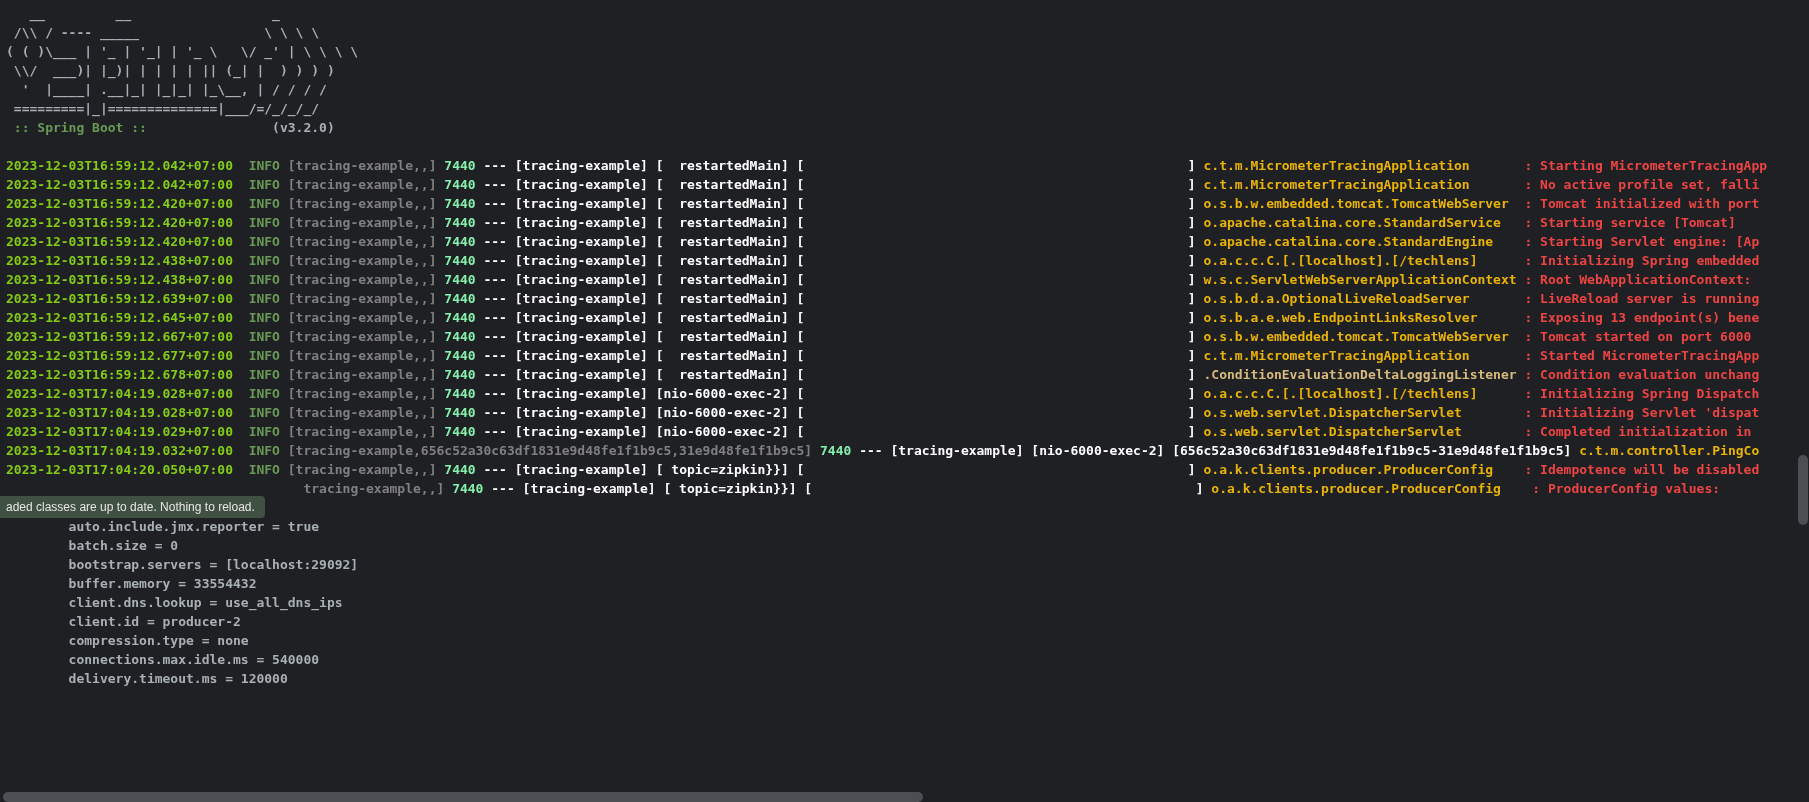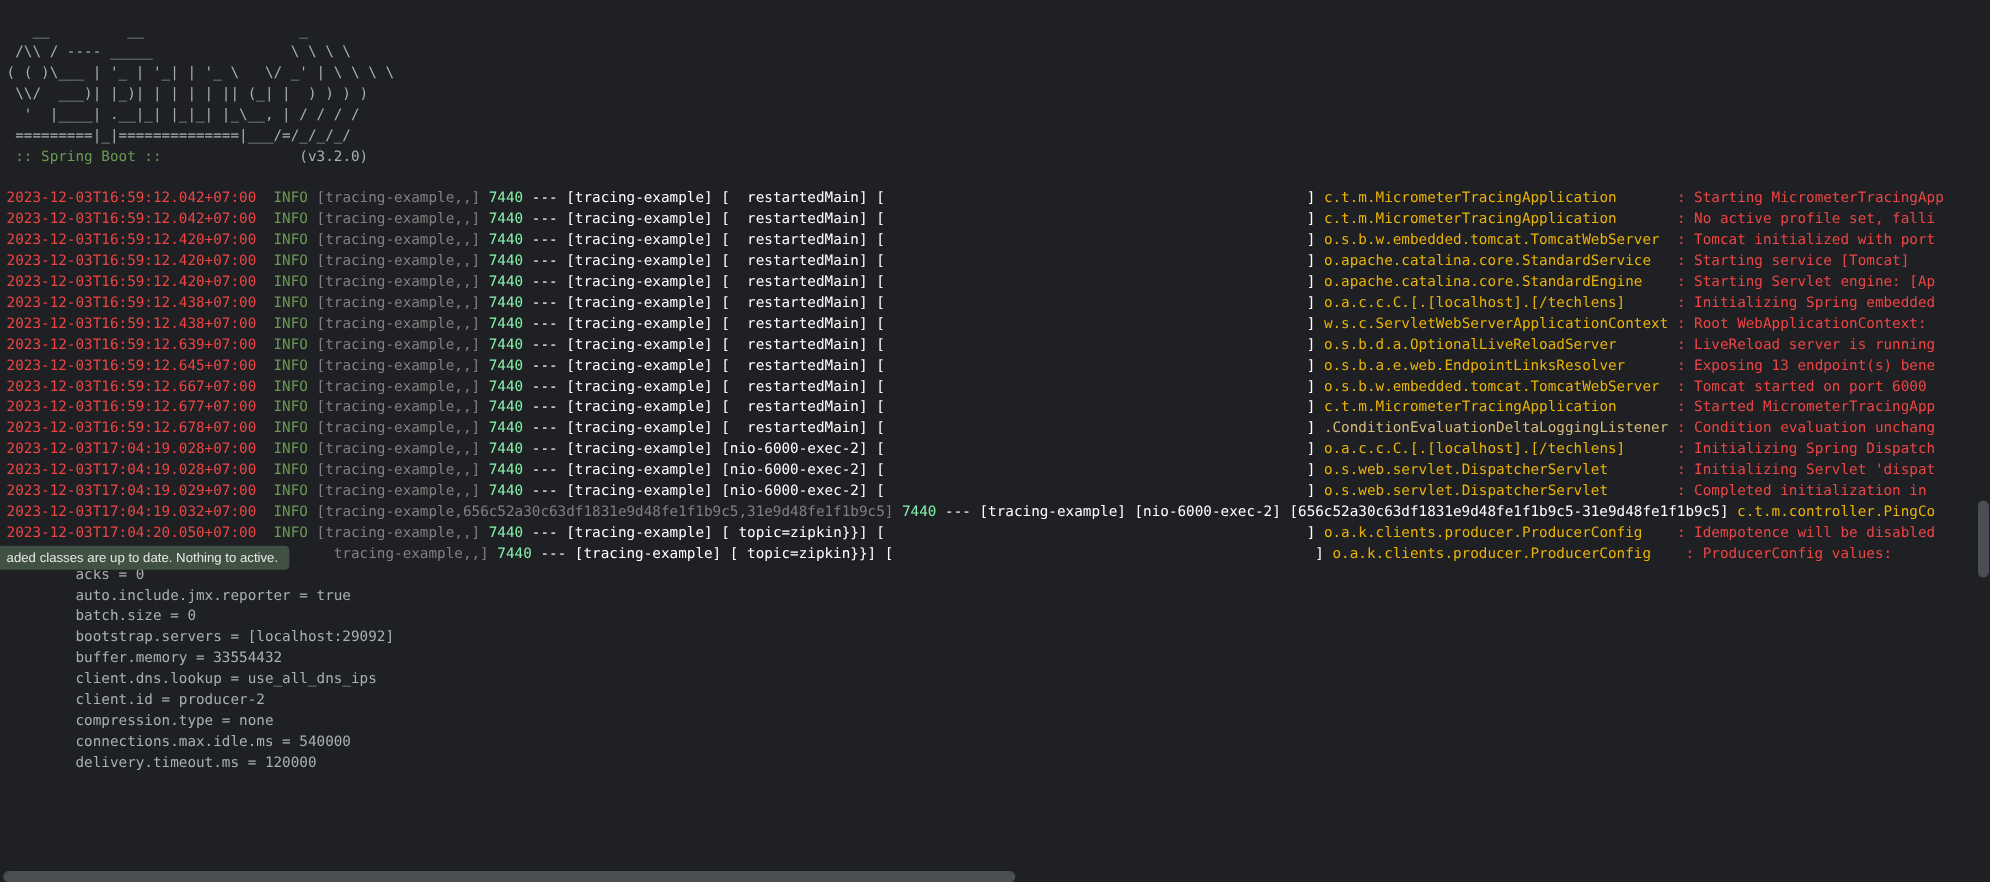--- a/index.html
+++ b/index.html
@@ -11,27 +11,28 @@
       font-family: 'Menlo', 'Consolas', monospace;
       font-size: 13px;
       line-height: 19px;
       overflow: hidden;
     }
     .console {
       width: 100%;
       height: 100%;
       overflow: auto;
       white-space: pre;
-      padding: 19px 6px 0 6px;
+      padding: 4px 6px 0 6px;
+      font-weight: bold;
     }
     .banner { color: #a9b0b5; }
     .spring { color: #6a9955; margin-top: 10px; }
     .version { color: #a9b0b5; }
     .log-line { white-space: pre; }
-    .ts { color: #ef4444; }
+    .ts { color: #84cc16; }
     .level { color: #6a9955; }
     .ctx { color: #808080; }
     .pid { color: #86efac; }
     .dash { color: #ffffff; }
     .logger { color: #eab308; }
     .logger-yellow { color: #d7ba7d; }
     .msg { color: #ef4444; }
     .plain { color: #a9b0b5; }
     .scrollbar {
       position: fixed;
@@ -81,20 +82,20 @@
 </head>
 <body>
 
 <div class="console" id="console"><div class="banner">   __         __                  _               
  /\\ / ---- _____                \ \ \ \          
 ( ( )\___ | '_ | '_| | '_ \   \/ _' | \ \ \ \     
  \\/  ___)| |_)| | | | | || (_| |  ) ) ) )   
   '  |____| .__|_| |_|_| |_\__, | / / / /   
  =========|_|==============|___/=/_/_/_/     </div><div><span class="spring"> :: Spring Boot ::</span><span class="version">                (v3.2.0)</span></div><br><div class="log-line"><span class="ts">2023-12-03T16:59:12.042+07:00</span>  <span class="level">INFO</span> <span class="ctx">[tracing-example,,]</span> <span class="pid">7440</span><span class="dash"> --- [tracing-example] [  restartedMain] [                                                 ] </span><span class="logger">c.t.m.MicrometerTracingApplication      </span><span class="msg"> : Starting MicrometerTracingApp</span></div><div class="log-line"><span class="ts">2023-12-03T16:59:12.042+07:00</span>  <span class="level">INFO</span> <span class="ctx">[tracing-example,,]</span> <span class="pid">7440</span><span class="dash"> --- [tracing-example] [  restartedMain] [                                                 ] </span><span class="logger">c.t.m.MicrometerTracingApplication      </span><span class="msg"> : No active profile set, falli</span></div><div class="log-line"><span class="ts">2023-12-03T16:59:12.420+07:00</span>  <span class="level">INFO</span> <span class="ctx">[tracing-example,,]</span> <span class="pid">7440</span><span class="dash"> --- [tracing-example] [  restartedMain] [                                                 ] </span><span class="logger">o.s.b.w.embedded.tomcat.TomcatWebServer </span><span class="msg"> : Tomcat initialized with port</span></div><div class="log-line"><span class="ts">2023-12-03T16:59:12.420+07:00</span>  <span class="level">INFO</span> <span class="ctx">[tracing-example,,]</span> <span class="pid">7440</span><span class="dash"> --- [tracing-example] [  restartedMain] [                                                 ] </span><span class="logger">o.apache.catalina.core.StandardService  </span><span class="msg"> : Starting service [Tomcat]</span></div><div class="log-line"><span class="ts">2023-12-03T16:59:12.420+07:00</span>  <span class="level">INFO</span> <span class="ctx">[tracing-example,,]</span> <span class="pid">7440</span><span class="dash"> --- [tracing-example] [  restartedMain] [                                                 ] </span><span class="logger">o.apache.catalina.core.StandardEngine   </span><span class="msg"> : Starting Servlet engine: [Ap</span></div><div class="log-line"><span class="ts">2023-12-03T16:59:12.438+07:00</span>  <span class="level">INFO</span> <span class="ctx">[tracing-example,,]</span> <span class="pid">7440</span><span class="dash"> --- [tracing-example] [  restartedMain] [                                                 ] </span><span class="logger">o.a.c.c.C.[.[localhost].[/techlens]     </span><span class="msg"> : Initializing Spring embedded</span></div><div class="log-line"><span class="ts">2023-12-03T16:59:12.438+07:00</span>  <span class="level">INFO</span> <span class="ctx">[tracing-example,,]</span> <span class="pid">7440</span><span class="dash"> --- [tracing-example] [  restartedMain] [                                                 ] </span><span class="logger">w.s.c.ServletWebServerApplicationContext</span><span class="msg"> : Root WebApplicationContext: </span></div><div class="log-line"><span class="ts">2023-12-03T16:59:12.639+07:00</span>  <span class="level">INFO</span> <span class="ctx">[tracing-example,,]</span> <span class="pid">7440</span><span class="dash"> --- [tracing-example] [  restartedMain] [                                                 ] </span><span class="logger">o.s.b.d.a.OptionalLiveReloadServer      </span><span class="msg"> : LiveReload server is running</span></div><div class="log-line"><span class="ts">2023-12-03T16:59:12.645+07:00</span>  <span class="level">INFO</span> <span class="ctx">[tracing-example,,]</span> <span class="pid">7440</span><span class="dash"> --- [tracing-example] [  restartedMain] [                                                 ] </span><span class="logger">o.s.b.a.e.web.EndpointLinksResolver     </span><span class="msg"> : Exposing 13 endpoint(s) bene</span></div><div class="log-line"><span class="ts">2023-12-03T16:59:12.667+07:00</span>  <span class="level">INFO</span> <span class="ctx">[tracing-example,,]</span> <span class="pid">7440</span><span class="dash"> --- [tracing-example] [  restartedMain] [                                                 ] </span><span class="logger">o.s.b.w.embedded.tomcat.TomcatWebServer </span><span class="msg"> : Tomcat started on port 6000 </span></div><div class="log-line"><span class="ts">2023-12-03T16:59:12.677+07:00</span>  <span class="level">INFO</span> <span class="ctx">[tracing-example,,]</span> <span class="pid">7440</span><span class="dash"> --- [tracing-example] [  restartedMain] [                                                 ] </span><span class="logger">c.t.m.MicrometerTracingApplication      </span><span class="msg"> : Started MicrometerTracingApp</span></div><div class="log-line"><span class="ts">2023-12-03T16:59:12.678+07:00</span>  <span class="level">INFO</span> <span class="ctx">[tracing-example,,]</span> <span class="pid">7440</span><span class="dash"> --- [tracing-example] [  restartedMain] [                                                 ] </span><span class="logger-yellow">.ConditionEvaluationDeltaLoggingListener</span><span class="msg"> : Condition evaluation unchang</span></div><div class="log-line"><span class="ts">2023-12-03T17:04:19.028+07:00</span>  <span class="level">INFO</span> <span class="ctx">[tracing-example,,]</span> <span class="pid">7440</span><span class="dash"> --- [tracing-example] [nio-6000-exec-2] [                                                 ] </span><span class="logger">o.a.c.c.C.[.[localhost].[/techlens]     </span><span class="msg"> : Initializing Spring Dispatch</span></div><div class="log-line"><span class="ts">2023-12-03T17:04:19.028+07:00</span>  <span class="level">INFO</span> <span class="ctx">[tracing-example,,]</span> <span class="pid">7440</span><span class="dash"> --- [tracing-example] [nio-6000-exec-2] [                                                 ] </span><span class="logger">o.s.web.servlet.DispatcherServlet       </span><span class="msg"> : Initializing Servlet 'dispat</span></div><div class="log-line"><span class="ts">2023-12-03T17:04:19.029+07:00</span>  <span class="level">INFO</span> <span class="ctx">[tracing-example,,]</span> <span class="pid">7440</span><span class="dash"> --- [tracing-example] [nio-6000-exec-2] [                                                 ] </span><span class="logger">o.s.web.servlet.DispatcherServlet       </span><span class="msg"> : Completed initialization in </span></div><div class="log-line"><span class="ts">2023-12-03T17:04:19.032+07:00</span>  <span class="level">INFO</span> <span class="ctx">[tracing-example,656c52a30c63df1831e9d48fe1f1b9c5,31e9d48fe1f1b9c5]</span> <span class="pid">7440</span><span class="dash"> --- [tracing-example] [nio-6000-exec-2] [656c52a30c63df1831e9d48fe1f1b9c5-31e9d48fe1f1b9c5] </span><span class="logger">c.t.m.controller.PingCo</span><span class="msg"></span></div><div class="log-line"><span class="ts">2023-12-03T17:04:20.050+07:00</span>  <span class="level">INFO</span> <span class="ctx">[tracing-example,,]</span> <span class="pid">7440</span><span class="dash"> --- [tracing-example] [ topic=zipkin}}] [                                                 ] </span><span class="logger">o.a.k.clients.producer.ProducerConfig   </span><span class="msg"> : Idempotence will be disabled</span></div><div class="log-line"><span class="ts">                                      </span><span class="ctx">tracing-example,,]</span> <span class="pid">7440</span><span class="dash"> --- [tracing-example] [ topic=zipkin}}] [                                                 ] </span><span class="logger">o.a.k.clients.producer.ProducerConfig   </span><span class="msg"> : ProducerConfig values: </span></div><div class="plain">        acks = 0</div><div class="plain">        auto.include.jmx.reporter = true</div><div class="plain">        batch.size = 0</div><div class="plain">        bootstrap.servers = [localhost:29092]</div><div class="plain">        buffer.memory = 33554432</div><div class="plain">        client.dns.lookup = use_all_dns_ips</div><div class="plain">        client.id = producer-2</div><div class="plain">        compression.type = none</div><div class="plain">        connections.max.idle.ms = 540000</div><div class="plain">        delivery.timeout.ms = 120000</div></div>
 
-<div class="toast">aded classes are up to date. Nothing to active.</div>
+<div class="toast">aded classes are up to date. Nothing to reload.</div>
 
 <div class="scrollbar">
   <div class="scroll-thumb"></div>
 </div>
 <div class="hscrollbar">
   <div class="hscroll-thumb"></div>
 </div>
 
 </body></html>

